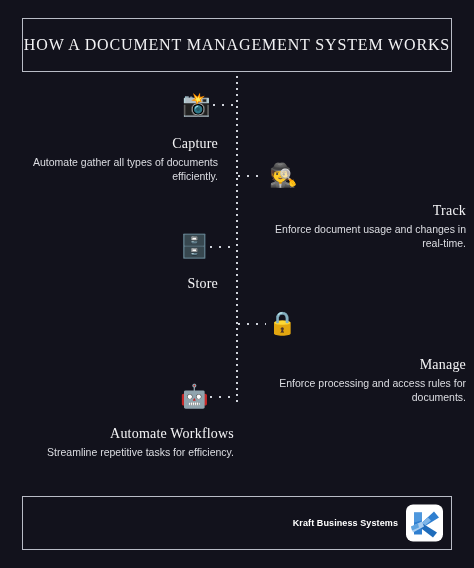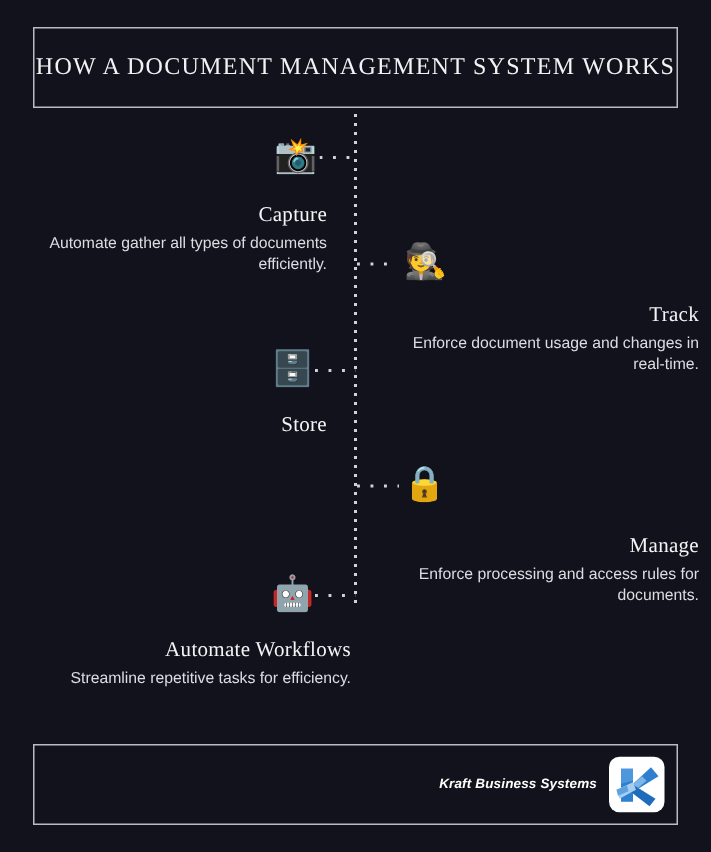--- a/index.html
+++ b/index.html
@@ -128,21 +128,21 @@
   }
   .footer-inner {
     position: absolute;
     right: 8px;
     top: 50%;
     transform: translateY(-50%);
     display: flex;
     align-items: center;
     gap: 8px;
   }
-  .footer-texts { text-align: right; font-style: italic; }
+  .footer-texts { text-align: right; }
   .footer-brand {
     font-size: 9px;
     font-weight: bold;
     color: #ffffff;
     letter-spacing: 0.1px;
     line-height: 13px;
   }
   .footer-url {
     font-size: 8.5px;
     color: #e3e4e8;

